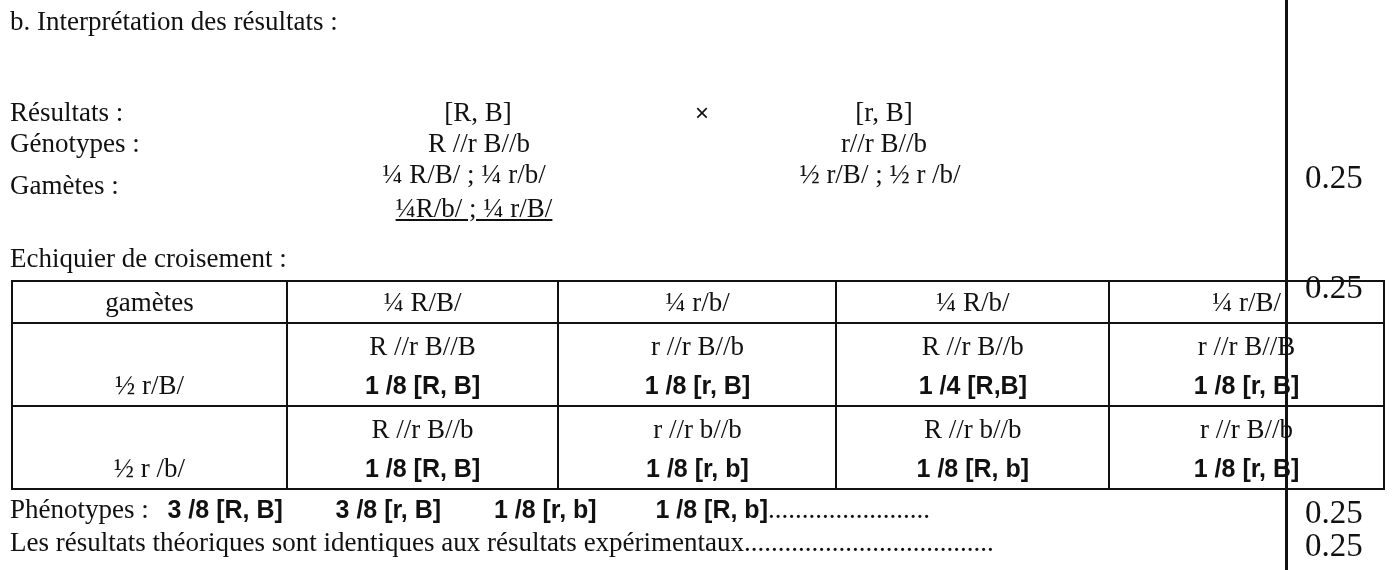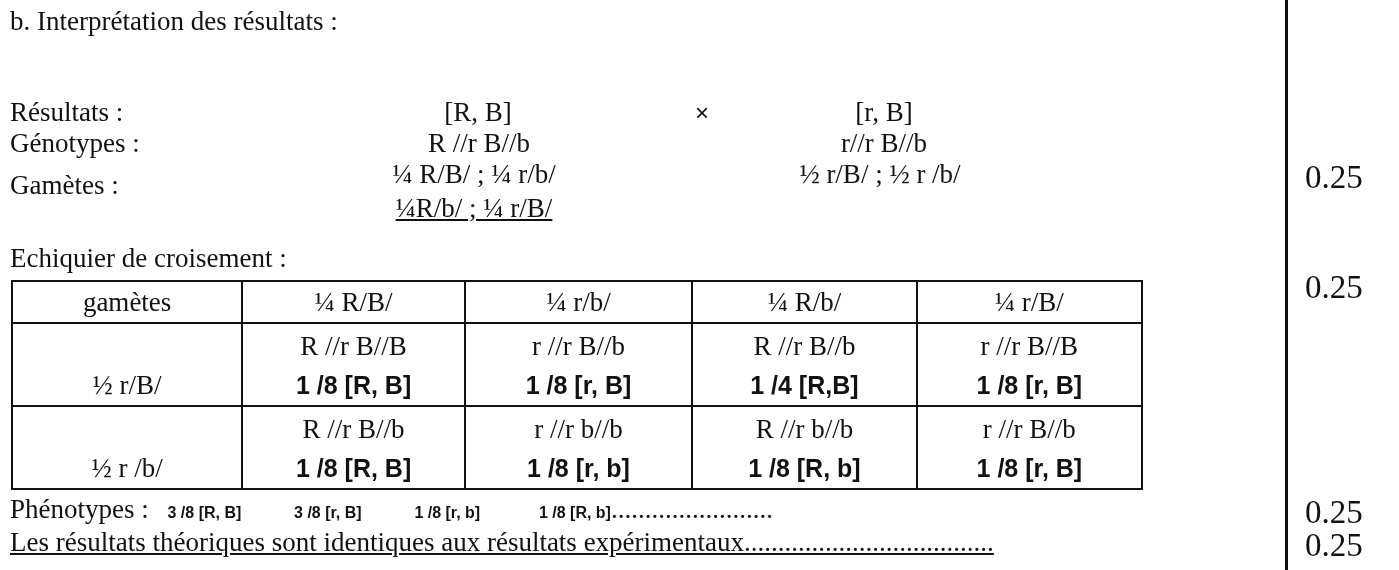--- a/index.html
+++ b/index.html
@@ -3,41 +3,41 @@
 <meta charset="utf-8">
 <style>
   html, body { margin:0; padding:0; background:#ffffff; }
   body { width:1399px; height:570px; position:relative; overflow:hidden; color:#111; font-family:"Liberation Serif", serif; }
   .abs { position:absolute; white-space:nowrap; }
   .serif { font-family:"Liberation Serif", serif; font-size:27px; }
   .title { font-family:"Liberation Serif", serif; font-weight:normal; font-size:27px; left:10px; top:6px; }
   .vline { position:absolute; left:1285px; top:0; width:3px; height:570px; background:#111; }
   .score { font-family:"Liberation Serif", serif; font-size:33px; left:1305px; }
   .center { transform:translateX(-50%); }
-  table.grid { position:absolute; left:11px; top:280px; width:1132px; border-collapse:collapse; }
+  table.grid { position:absolute; left:11px; top:280px; width:1374px; border-collapse:collapse; }
   table.grid td { border:2px solid #111; text-align:center; font-family:"Liberation Serif", serif; font-size:27px; padding:0; line-height:40px; vertical-align:bottom; }
   table.grid tr.head td { height:40px; }
   table.grid tr.body td { height:81px; }
   .geno { display:block; line-height:38px; }
   .pheno { display:block; font-family:"Liberation Sans", sans-serif; font-weight:bold; font-size:25px; line-height:40px; }
-  .bold-sans { font-family:"Liberation Sans", sans-serif; font-weight:bold; font-size:16px;margin-top:46px; }
+  .bold-sans { font-family:"Liberation Sans", sans-serif; font-weight:bold; font-size:25px;margin-top:46px; }
   .times { font-family:"Liberation Sans", sans-serif; font-size:24px; }
 </style>
 </head>
 <body>
 
 <div class="abs title">b. Interprétation des résultats :</div>
 
 <div class="abs serif" style="left:10px; top:97px;">Résultats :</div>
 <div class="abs serif" style="left:10px; top:128px;">Génotypes :</div>
 <div class="abs serif" style="left:10px; top:170px;">Gamètes :</div>
 
 <div class="abs serif center" style="left:478px; top:97px;">[R, B]</div>
 <div class="abs serif center" style="left:479px; top:128px;">R //r B//b</div>
-<div class="abs serif center" style="left:474px; top:159px;">¼ R/B/ ; ¼ r/b/</div>
+<div class="abs serif center" style="left:464px; top:159px;">¼ R/B/ ; ¼ r/b/</div>
 <div class="abs serif center" style="left:474px; top:193px;text-decoration:underline;">¼R/b/ ;  ¼ r/B/</div>
 
 <div class="abs times center" style="left:702px; top:99px;">×</div>
 
 <div class="abs serif center" style="left:884px; top:97px;">[r, B]</div>
 <div class="abs serif center" style="left:884px; top:128px;text-align:center;">r//r B//b</div>
 <div class="abs serif center" style="left:880px; top:159px;">½ r/B/ ; ½ r /b/</div>
 
 <div class="abs serif" style="left:10px; top:243px;text-align:center;">Echiquier de croisement :</div>
 
@@ -99,19 +99,19 @@
   </table>
 
 <div class="abs" style="left:10px; top:494px; font-size:27px;">
   <span class="serif">Phénotypes :</span>
   <span class="bold-sans" style="margin-left:12px;">3 /8  [R, B]</span>
   <span class="bold-sans" style="margin-left:46px;">3 /8  [r, B]</span>
   <span class="bold-sans" style="margin-left:46px;">1 /8  [r, b]</span>
   <span class="bold-sans" style="margin-left:52px;">1 /8  [R, b]</span><span class="serif">........................</span>
 </div>
 
-<div class="abs serif" style="left:10px; top:527px;text-decoration:underline;">Les résultats théoriques sont identiques aux résultats expérimentaux.....................................</div>
+<div class="abs serif" style="left:10px; top:527px;">Les résultats théoriques sont identiques aux résultats expérimentaux.....................................</div>
 
 <div class="vline"></div>
 <div class="abs score" style="top:159px;">0.25</div>
 <div class="abs score" style="top:269px;">0.25</div>
 <div class="abs score" style="top:494px;">0.25</div>
 <div class="abs score" style="top:527px;">0.25</div>
 
 </body></html>

